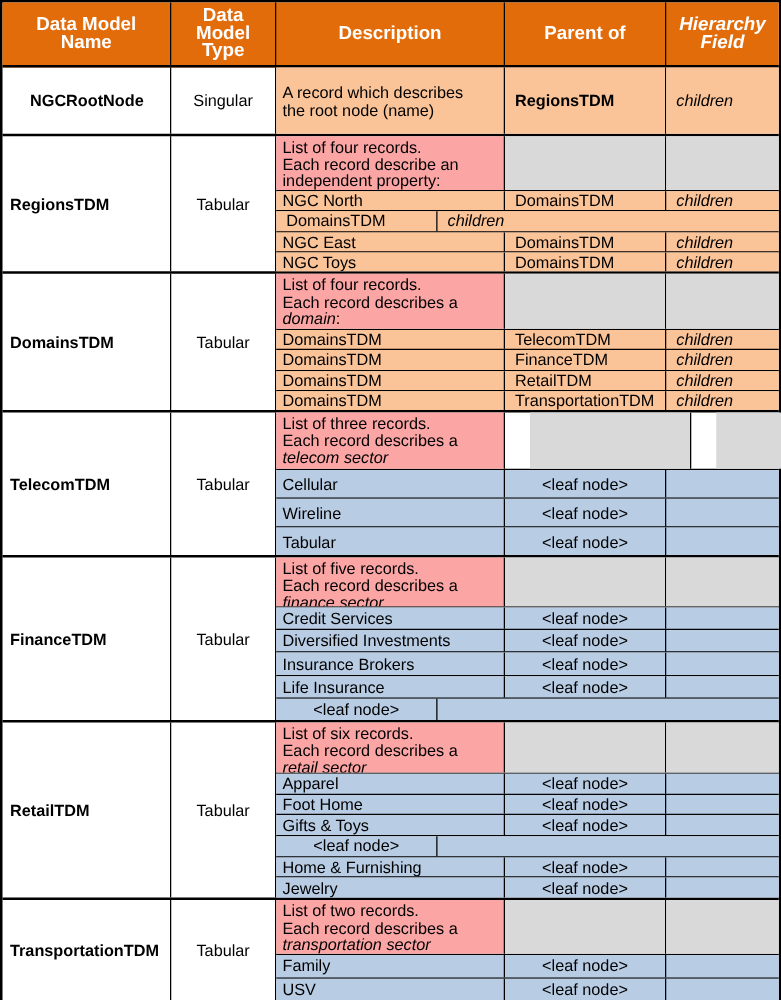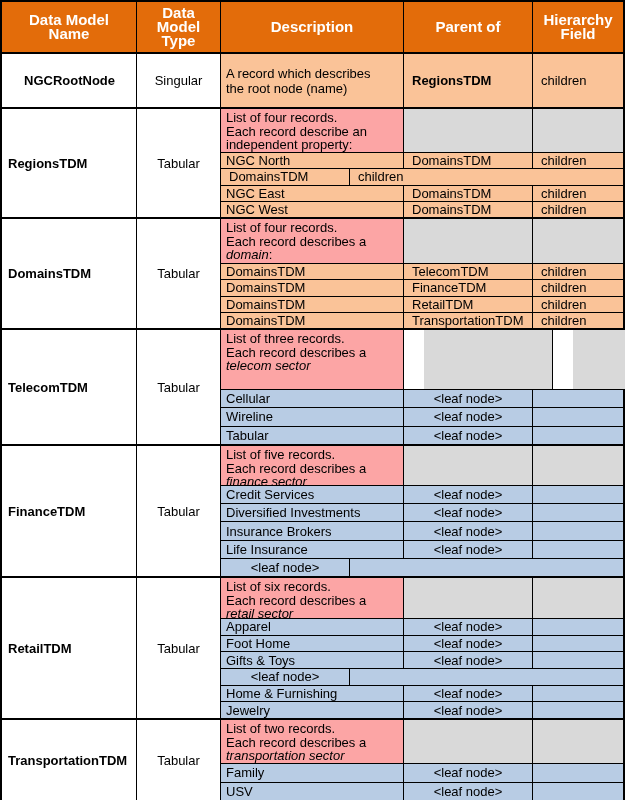--- a/index.html
+++ b/index.html
@@ -18,21 +18,21 @@
   }
   .tbl{
     width:625px;
     border:2px solid var(--line);
     background:#fff;
   }
   .c1{width:135px;flex:none;}
   .c2{width:84px;flex:none;}
   .c3{width:183px;flex:none;}
   .c4{width:129px;flex:none;}
-  .c5{width:90px;flex:none;}
+  .c5{width:90px;flex:none;font-style:italic;}
   .cell{border-right:1px solid var(--line);}
   .cell.c5{border-right:none;}
 
   
   .header-row{
     display:flex;
     height:52px;
     background:var(--header-bg);
     border-bottom:2px solid var(--line);
   }
@@ -70,21 +70,21 @@
   .rows{display:flex;flex-direction:column;flex:1;}
   .sub-row{display:flex;border-bottom:1px solid var(--line);flex:1;}
   .rows .sub-row:last-child{border-bottom:none;}
   .sub-row .cell{display:flex;align-items:center;overflow:hidden;}
   .row-label{padding-left:5px;}
   .parent-cell{padding-left:8px;}
   .hier-cell{padding-left:8px;}
 
   .sec1{height:110px;} .sec1 .desc-row{height:44px;} 
   .sec2{height:111px;} .sec2 .desc-row{height:45px;}
-  .sec3{height:116px;} .sec3 .desc-row{height:60px;gap:20px;}
+  .sec3{height:116px;} .sec3 .desc-row{height:46px;gap:20px;}
   .sec4{height:132px;} .sec4 .desc-row{height:40px;}
   .sec5{height:142px;} .sec5 .desc-row{height:41px;}
   .sec6{height:80px;}  .sec6 .desc-row{height:44px;}
 
   .sec1 .sub-row,.sec2 .sub-row{background:var(--peach);}
   .sec3 .sub-row,.sec4 .sub-row,.sec5 .sub-row,.sec6 .sub-row{background:var(--blue);}
   .sec3 .parent-cell,.sec4 .parent-cell,.sec5 .parent-cell,.sec6 .parent-cell{
     justify-content:center;padding-left:0;
   }
 </style>
@@ -130,21 +130,21 @@
           <div class="sub-row">
           <div class="cell c4 parent-cell">DomainsTDM</div>
           <div class="cell c5 hier-cell">children</div>
         </div>
           <div class="sub-row">
           <div class="cell c3 row-label">NGC East</div>
           <div class="cell c4 parent-cell">DomainsTDM</div>
           <div class="cell c5 hier-cell">children</div>
         </div>
           <div class="sub-row">
-          <div class="cell c3 row-label">NGC West</div>
+          <div class="cell c3 row-label">NGC Toys</div>
           <div class="cell c4 parent-cell">DomainsTDM</div>
           <div class="cell c5 hier-cell">children</div>
         </div>
         </div>
     </div>
   </div>
 
   <div class="section sec2">
     <div class="cell c1 name-cell">DomainsTDM</div>
     <div class="cell c2 type-cell">Tabular</div>

